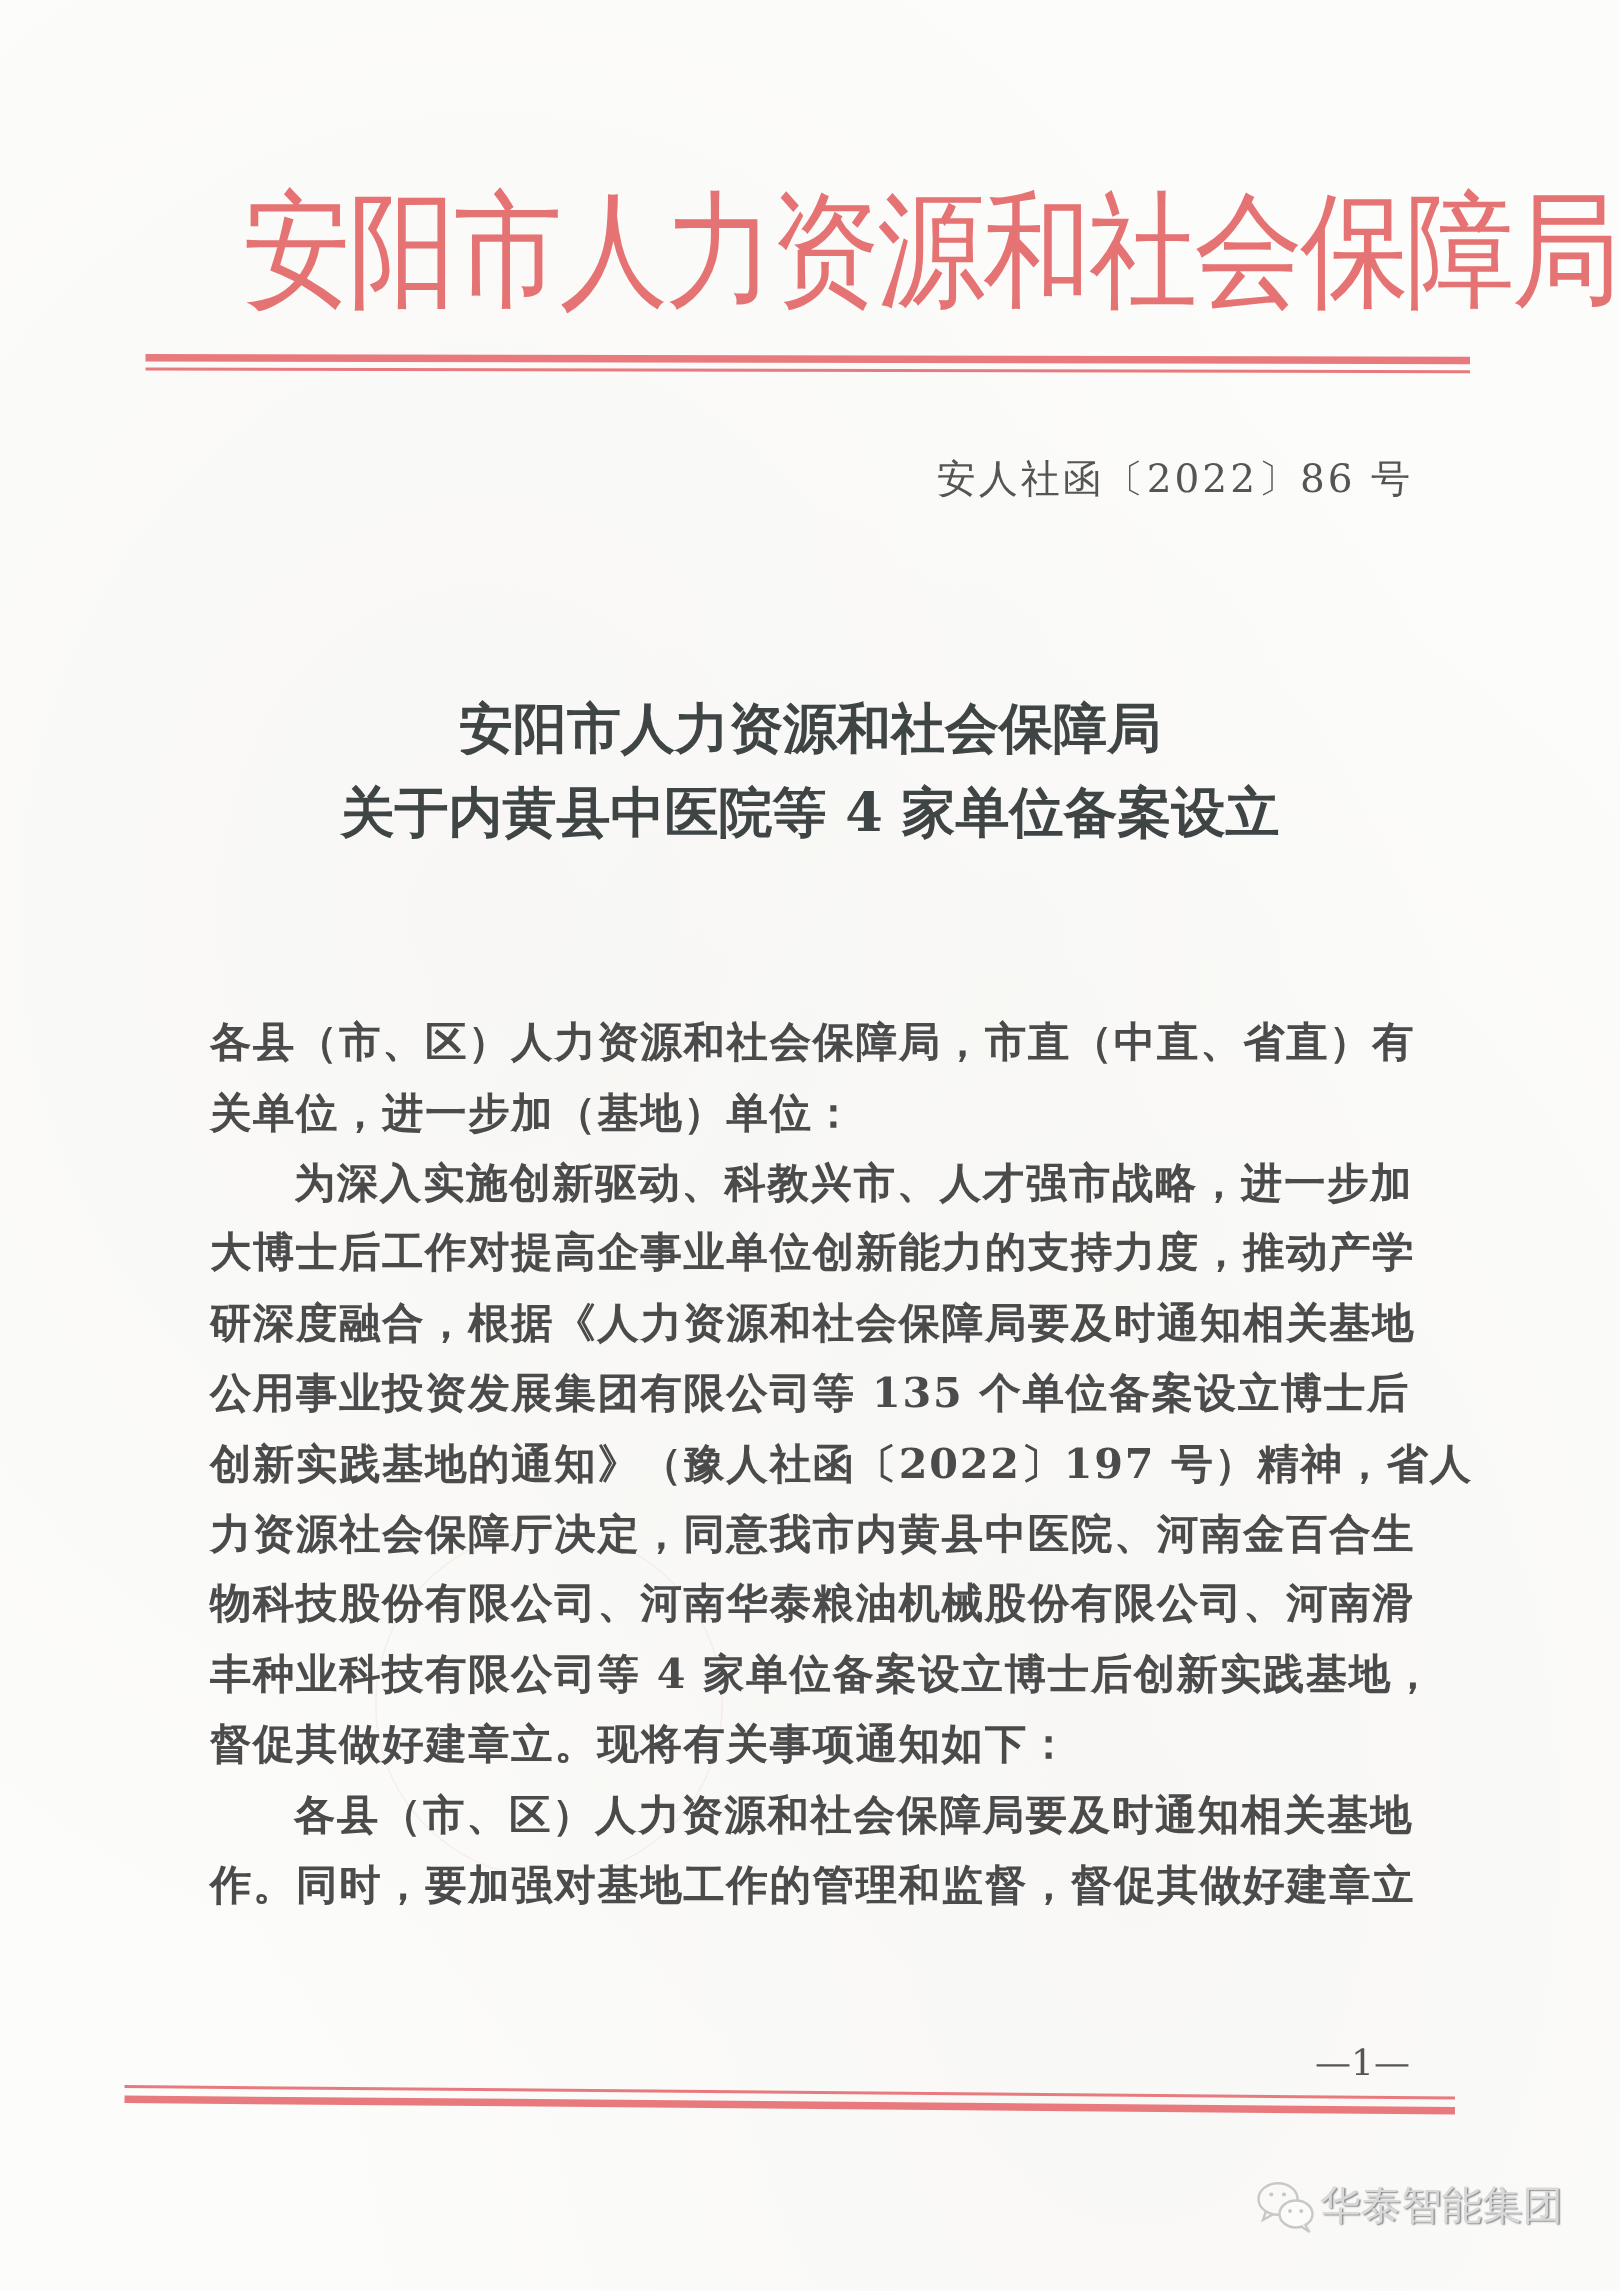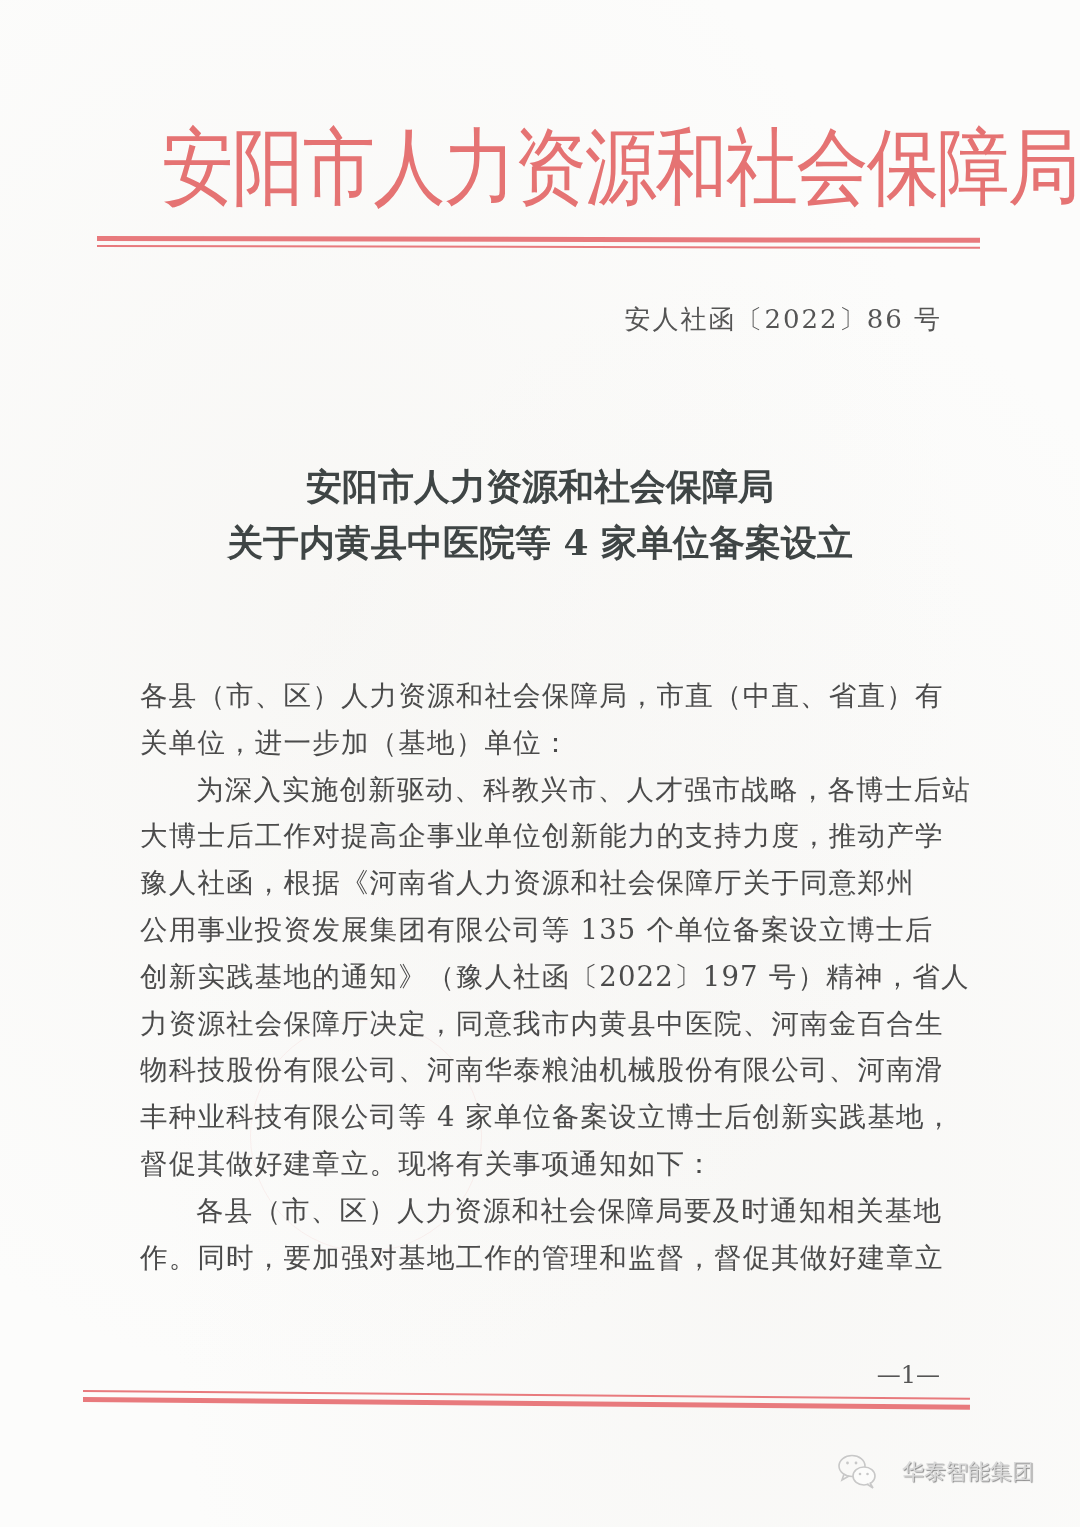--- a/index.html
+++ b/index.html
@@ -77,41 +77,41 @@
       width: 800px;
       font-size: 27.5px;
       line-height: 46.8px;
       color: #4b4b4b;
       letter-spacing: 1.2px;
     }
     .body .line {
       white-space: nowrap;
       height: 46.8px;
       overflow: visible;
+      font-weight: bold;
     }
     .body .line.indent { padding-left: 56px; }
     .page-num {
       position: absolute;
       right: 140px;
       top: 1361px;
       font-size: 24px;
       color: #555;
       white-space: nowrap;
     }
     .watermark {
       position: absolute;
       left: 836px;
       top: 1452px;
       display: flex;
-      align-items: center;
-      gap: 22px;
+      gap: 0;
       color: #d8d8d8;
       text-shadow: 1px 1px 1px #8a8a8a;
       font-family: "DejaVu Sans", "Liberation Sans", sans-serif;
-      font-size: 22px;
+      font-size: 27px;
       white-space: nowrap;
     }
     .wechat-icon { width: 44px; height: 40px; }
     .stamp {
       position: absolute;
       left: 250px;
       top: 1020px;
       width: 230px;
       height: 230px;
       border-radius: 50%;
@@ -134,23 +134,23 @@
   <div class="title">
     <div>安阳市人力资源和社会保障局</div>
     <div>关于内黄县中医院等 4 家单位备案设立</div>
   </div>
 
   <div class="stamp"></div>
 
   <div class="body">
     <div class="line">各县（市、区）人力资源和社会保障局，市直（中直、省直）有</div>
     <div class="line">关单位，进一步加（基地）单位：</div>
-    <div class="line indent">为深入实施创新驱动、科教兴市、人才强市战略，各博士后站</div>
+    <div class="line indent">为深入实施创新驱动、科教兴市、人才强市战略，进一步加</div>
     <div class="line">大博士后工作对提高企事业单位创新能力的支持力度，推动产学</div>
-    <div class="line">豫人社函，根据《河南省人力资源和社会保障厅关于同意郑州</div>
+    <div class="line">研深度融合，根据《人力资源和社会保障局要及时通知相关基地</div>
     <div class="line">公用事业投资发展集团有限公司等 135 个单位备案设立博士后</div>
     <div class="line">创新实践基地的通知》（豫人社函〔2022〕197 号）精神，省人</div>
     <div class="line">力资源社会保障厅决定，同意我市内黄县中医院、河南金百合生</div>
     <div class="line">物科技股份有限公司、河南华泰粮油机械股份有限公司、河南滑</div>
     <div class="line">丰种业科技有限公司等 4 家单位备案设立博士后创新实践基地，</div>
     <div class="line">督促其做好建章立。现将有关事项通知如下：</div>
     <div class="line indent">各县（市、区）人力资源和社会保障局要及时通知相关基地</div>
     <div class="line">作。同时，要加强对基地工作的管理和监督，督促其做好建章立</div>
   </div>
 

